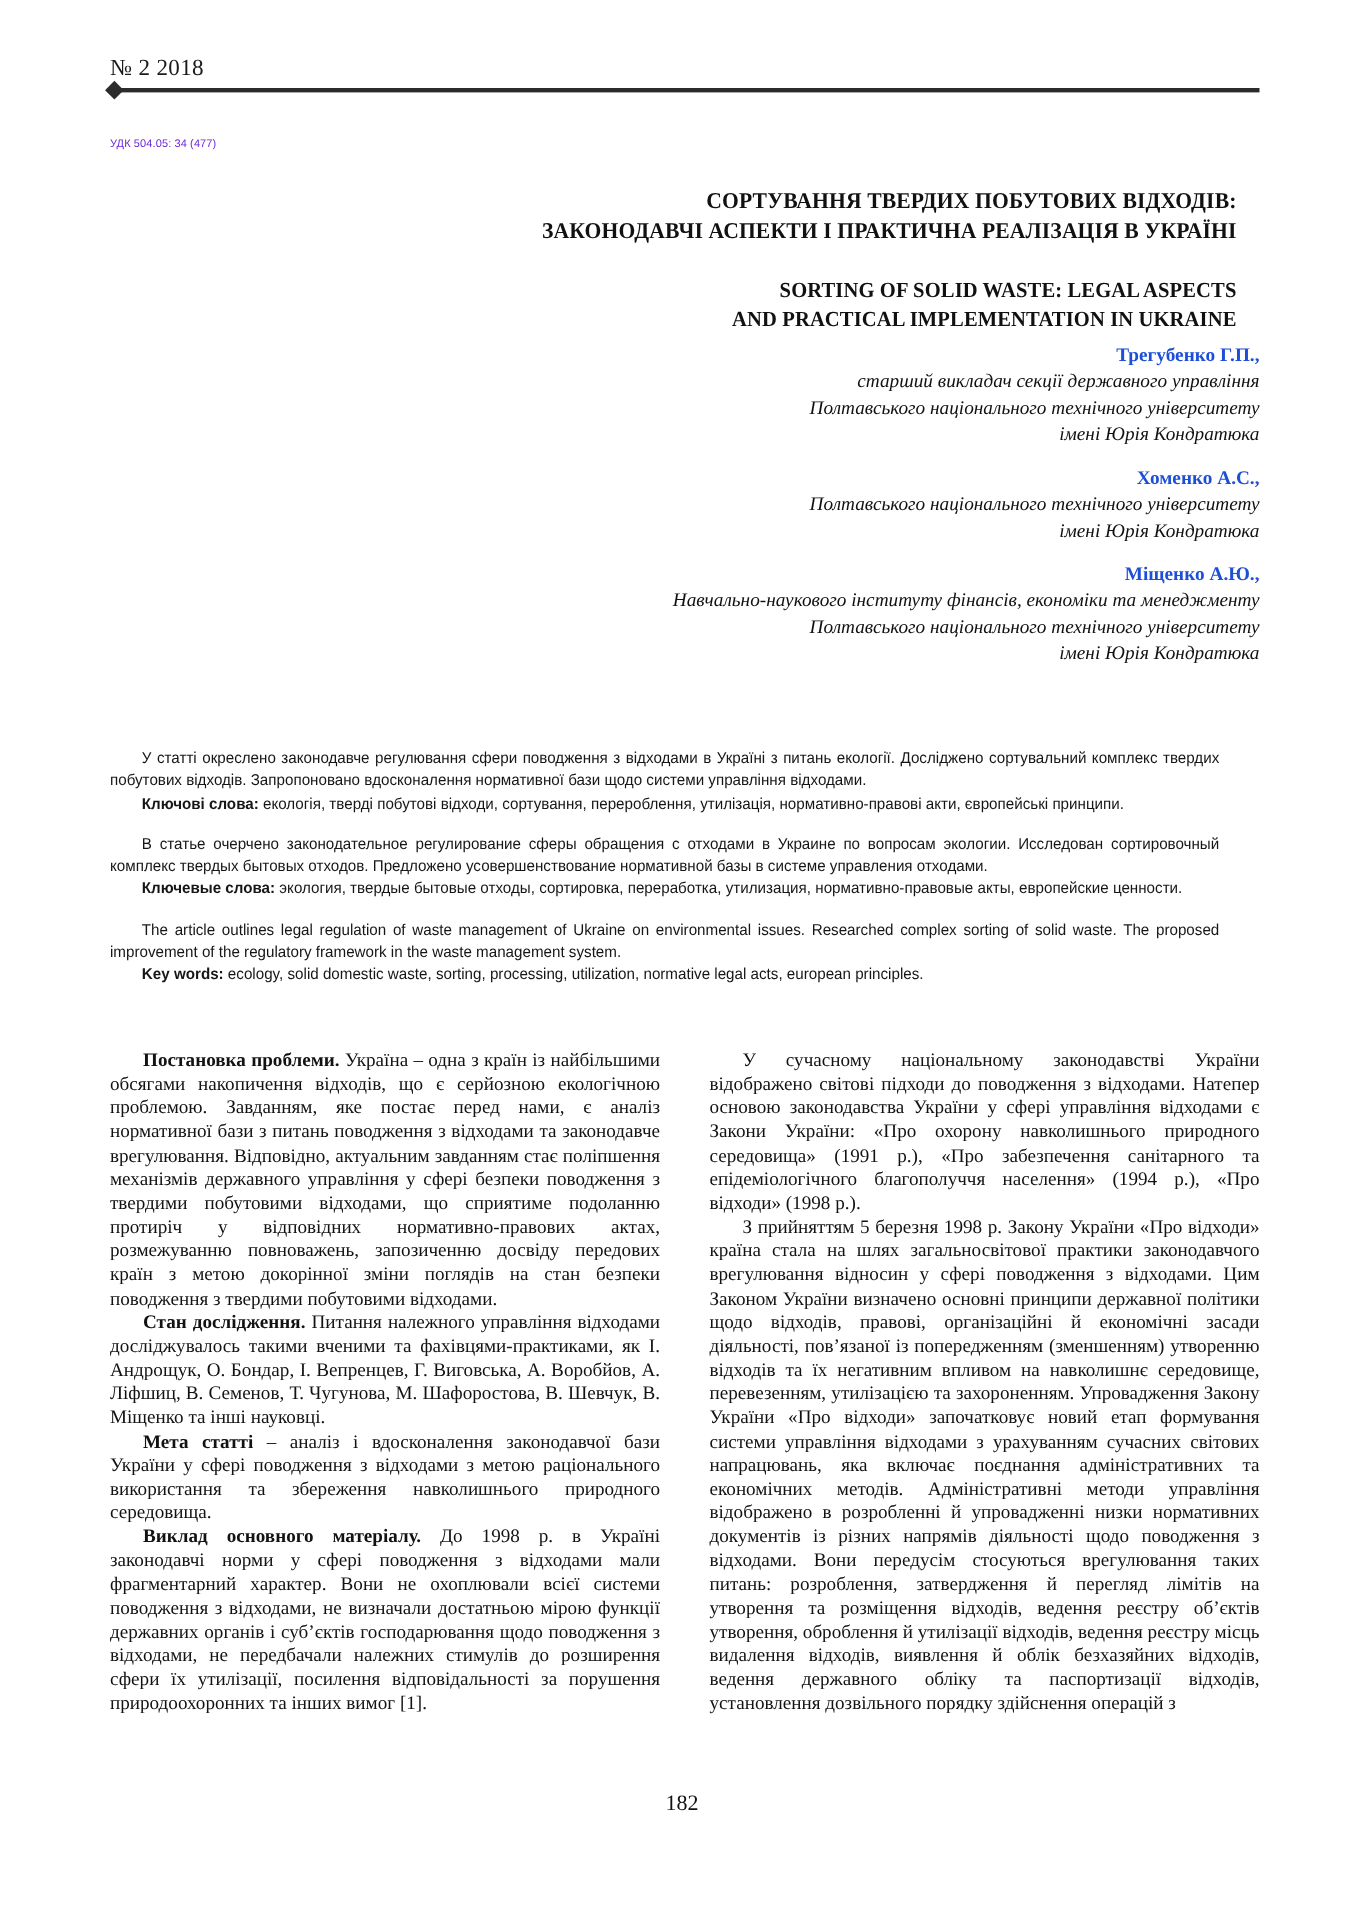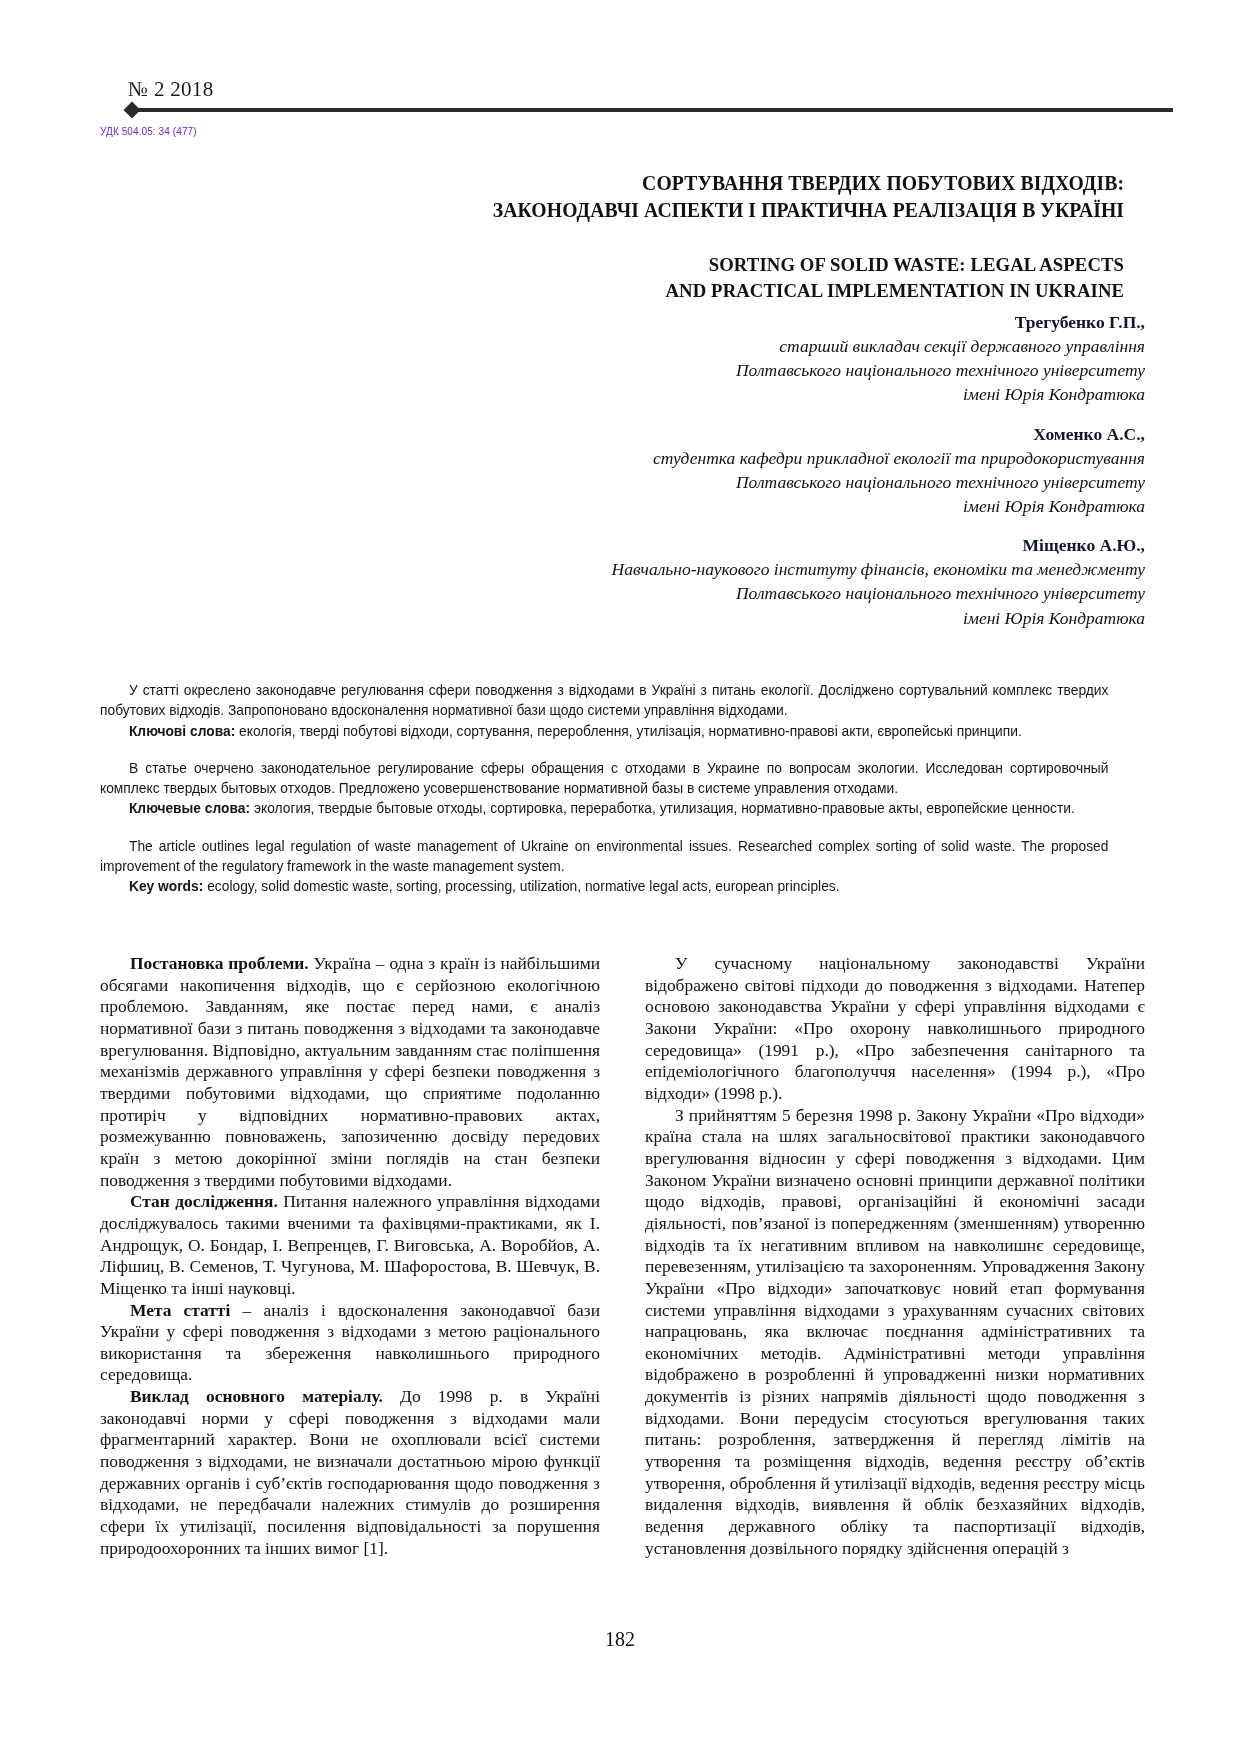--- a/index.html
+++ b/index.html
@@ -21,23 +21,22 @@
     width: 1240px;
     height: 1754px;
     padding: 0;
     box-sizing: border-box;
   }
 
   
   .runhead {
     position: absolute;
     left: 100px;
-    top: 78px;
-    width: 1045px;
-    margin-left: 28px;
+    top: 50px;
+    width: 1045px;
   }
   .runhead-text {
     font-family: "Liberation Serif", serif;
     font-size: 21px;
     letter-spacing: .3px;
     color: #1a1a1a;
     line-height: 1.1;
   }
   .runhead-rule {
     position: relative;
@@ -108,21 +107,21 @@
   }
   .author {
     margin-bottom: 15px;
   }
   .author:last-child { margin-bottom: 0; }
   .author-name {
     font-family: "Liberation Serif", serif;
     font-weight: bold;
     font-size: 17.5px;
     line-height: 1.38;
-    color: #0f172a;
+    color: #1d4ed8;
   }
   .author-line {
     font-family: "Liberation Serif", serif;
     font-style: italic;
     font-size: 17.5px;
     line-height: 1.38;
     color: #111;
     text-align: right;
   }
 
@@ -214,21 +213,20 @@
 
     <div class="author">
       <div class="author-name">Трегубенко Г.П.,</div>
       <div class="author-line">старший викладач секції державного управління</div>
       <div class="author-line">Полтавського національного технічного університету</div>
       <div class="author-line">імені Юрія Кондратюка</div>
     </div>
 
     <div class="author">
       <div class="author-name">Хоменко А.С.,</div>
-      <div class="author-line">студентка кафедри прикладної екології та природокористування</div>
       <div class="author-line">Полтавського національного технічного університету</div>
       <div class="author-line">імені Юрія Кондратюка</div>
     </div>
 
     <div class="author">
       <div class="author-name">Міщенко А.Ю.,</div>
       <div class="author-line">Навчально-наукового інституту фінансів, економіки та менеджменту</div>
       <div class="author-line">Полтавського національного технічного університету</div>
       <div class="author-line">імені Юрія Кондратюка</div>
     </div>

